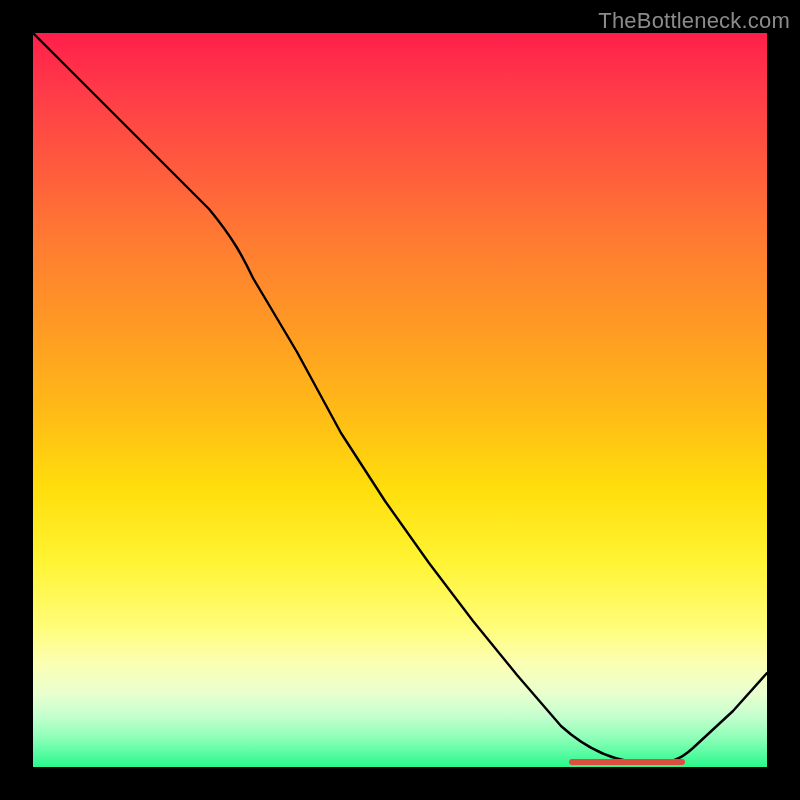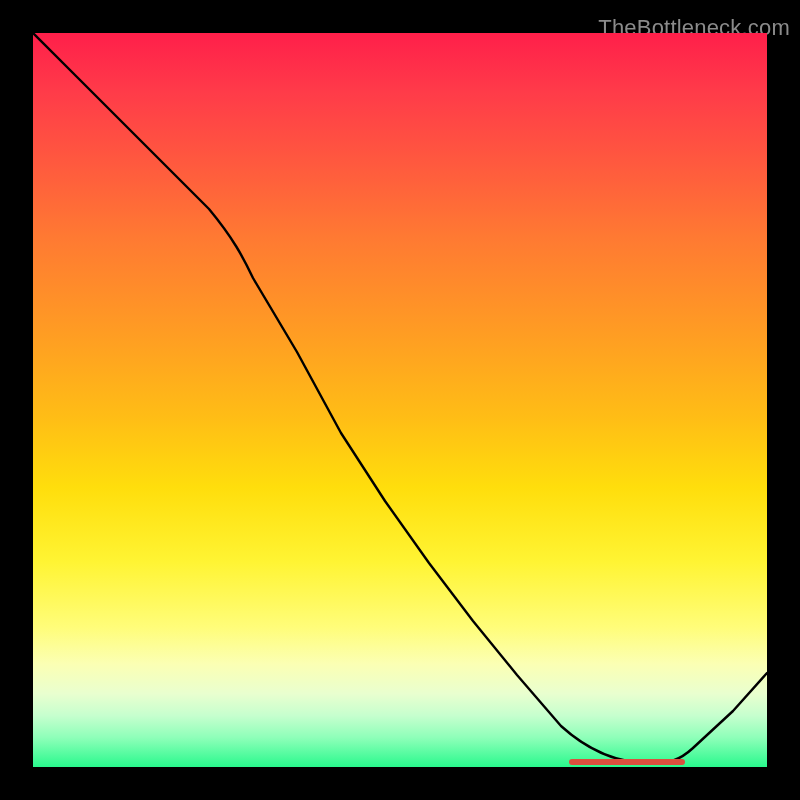--- a/index.html
+++ b/index.html
@@ -12,21 +12,21 @@
     overflow: hidden;
   }
   .frame {
     position: relative;
     width: 800px;
     height: 800px;
     background: #000;
   }
   .watermark {
     position: absolute;
-    top: 15px;
+    top: 8px;
     right: 10px;
     color: #8b8b8b;
     font-size: 22px;
     letter-spacing: 0.2px;
     font-weight: 400;
     user-select: none;
   }
   .plot-outer {
     position: absolute;
     left: 33px;

